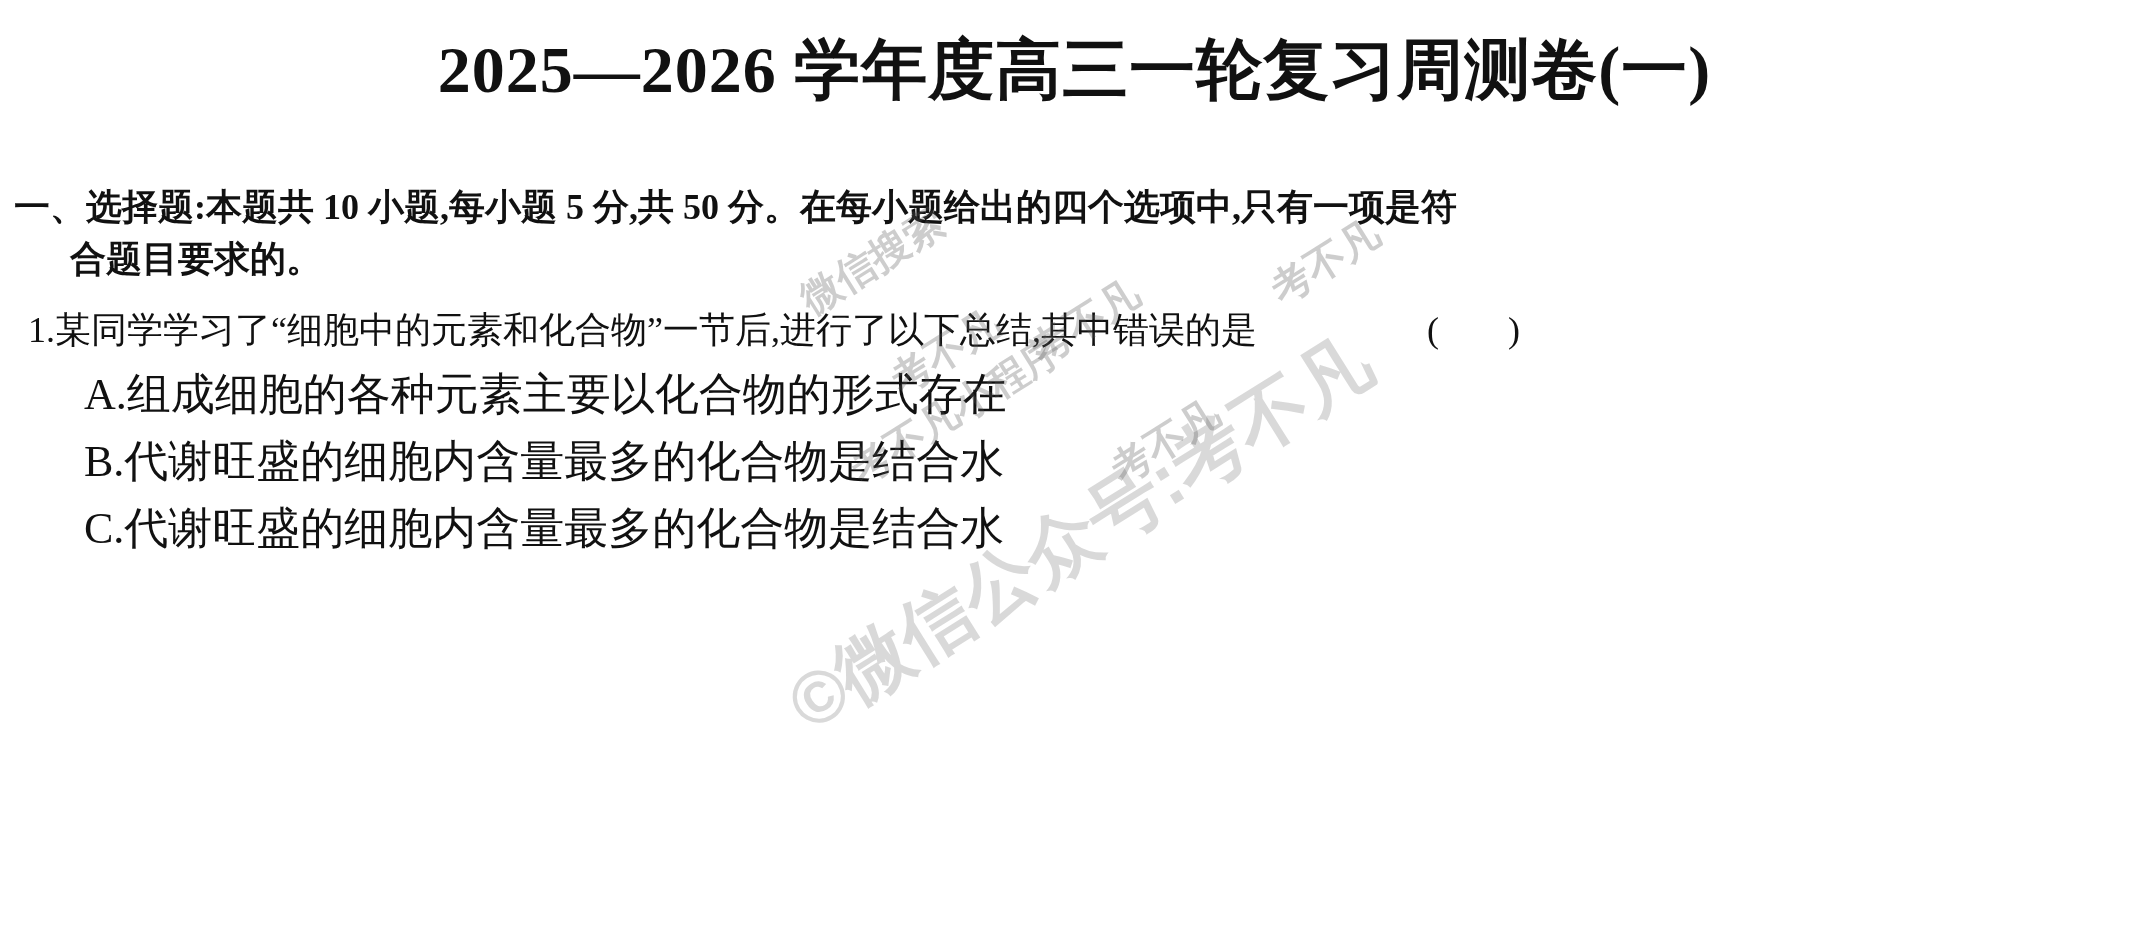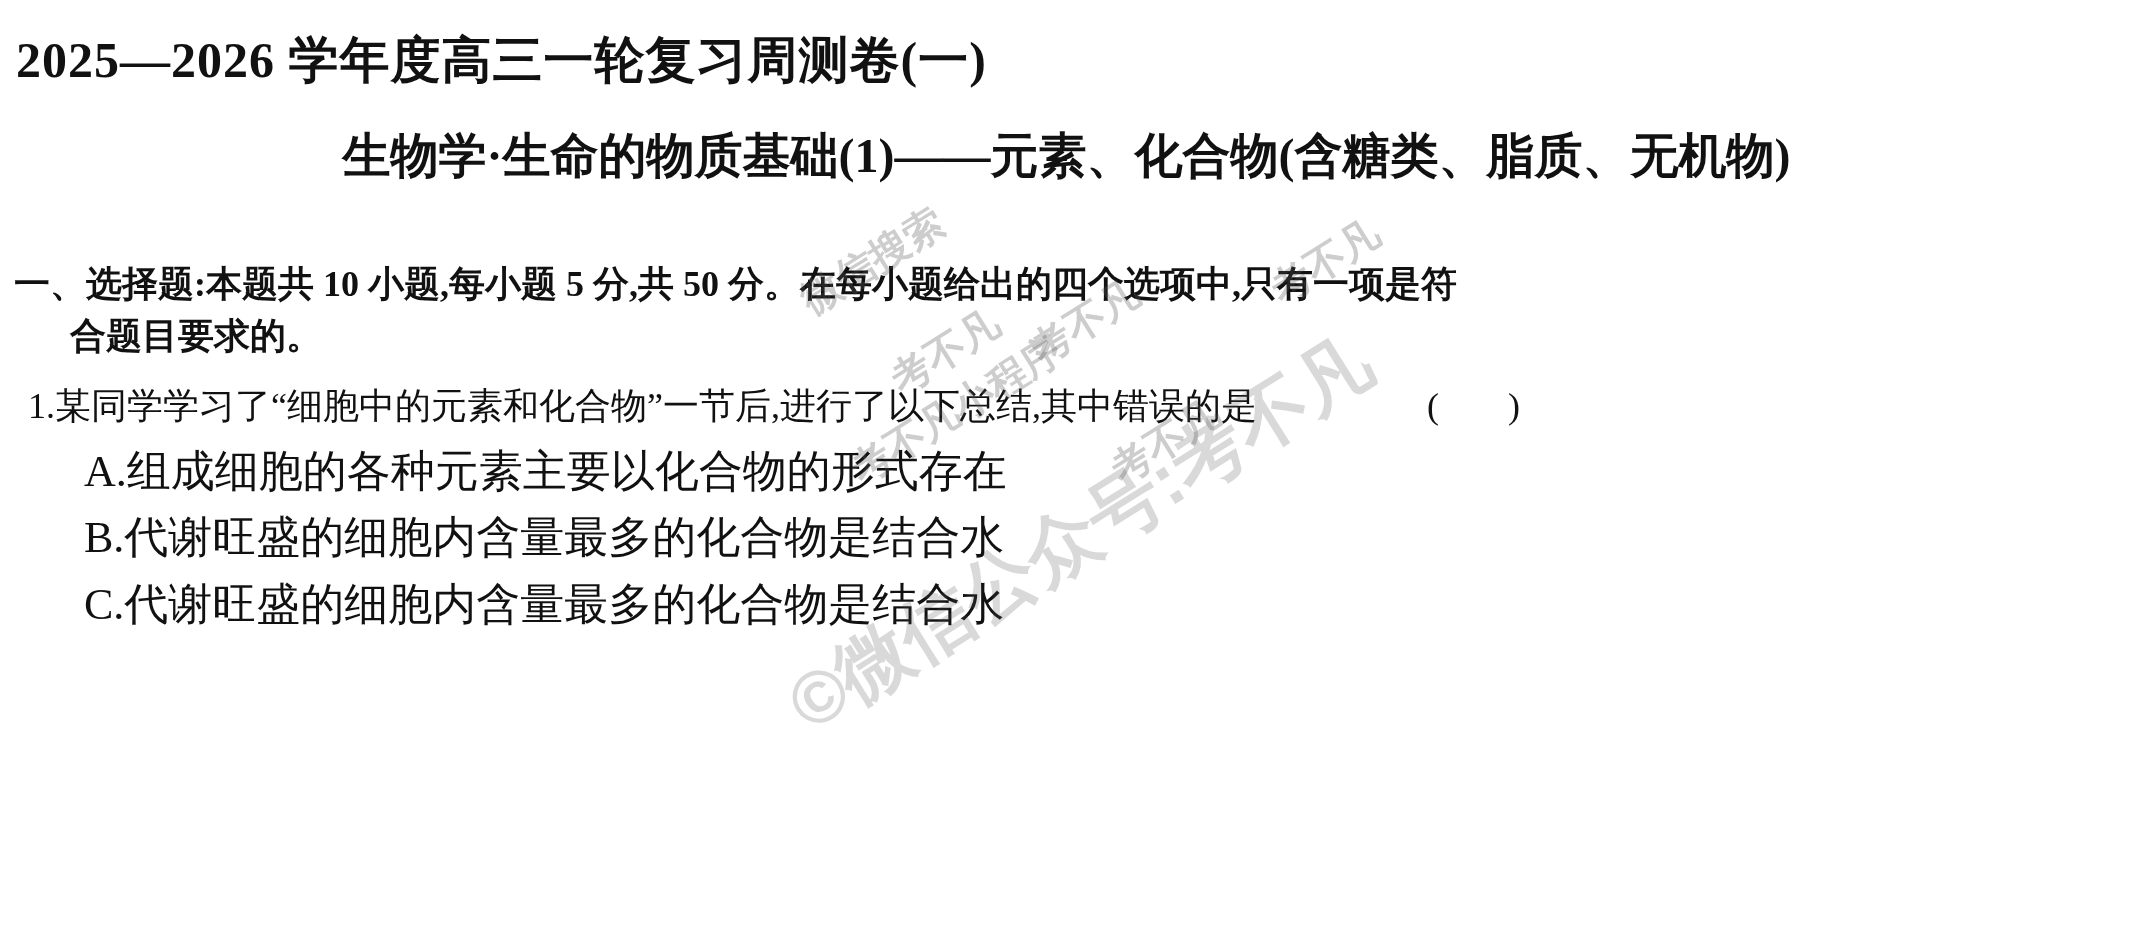--- a/index.html
+++ b/index.html
@@ -16,21 +16,22 @@
     position: relative;
   }
   .page {
     position: relative;
     width: 2133px;
     height: 940px;
     padding: 0;
     box-sizing: border-box;
   }
   .paper-title {
-    font-size: 50px;
+    text-align: center;
+    font-size: 66px;
     font-weight: bold;
     letter-spacing: 1px;
     margin: 30px 0 0 16px;
     line-height: 1.2;
     white-space: nowrap;
   }
   .paper-subtitle {
     text-align: center;
     font-size: 48px;
     font-weight: bold;
@@ -111,21 +112,20 @@
     pointer-events: none;
   }
 </style>
 </head>
 <body>
 
 <div class="page">
 
   <div class="paper-title">2025—2026 学年度高三一轮复习周测卷(一)</div>
 
-  <div class="paper-subtitle">生物学·生命的物质基础(1)——元素、化合物(含糖类、脂质、无机物)</div>
 
 
   <div class="section-head">
     <span>一、选择题:本题共 10 小题,每小题 5 分,共 50 分。在每小题给出的四个选项中,只有一项是符</span>
     <span class="cont">合题目要求的。</span>
   </div>
 
   <div class="question">
     <div class="q-stem">
       <span class="stem-text">1.某同学学习了“细胞中的元素和化合物”一节后,进行了以下总结,其中错误的是</span>

